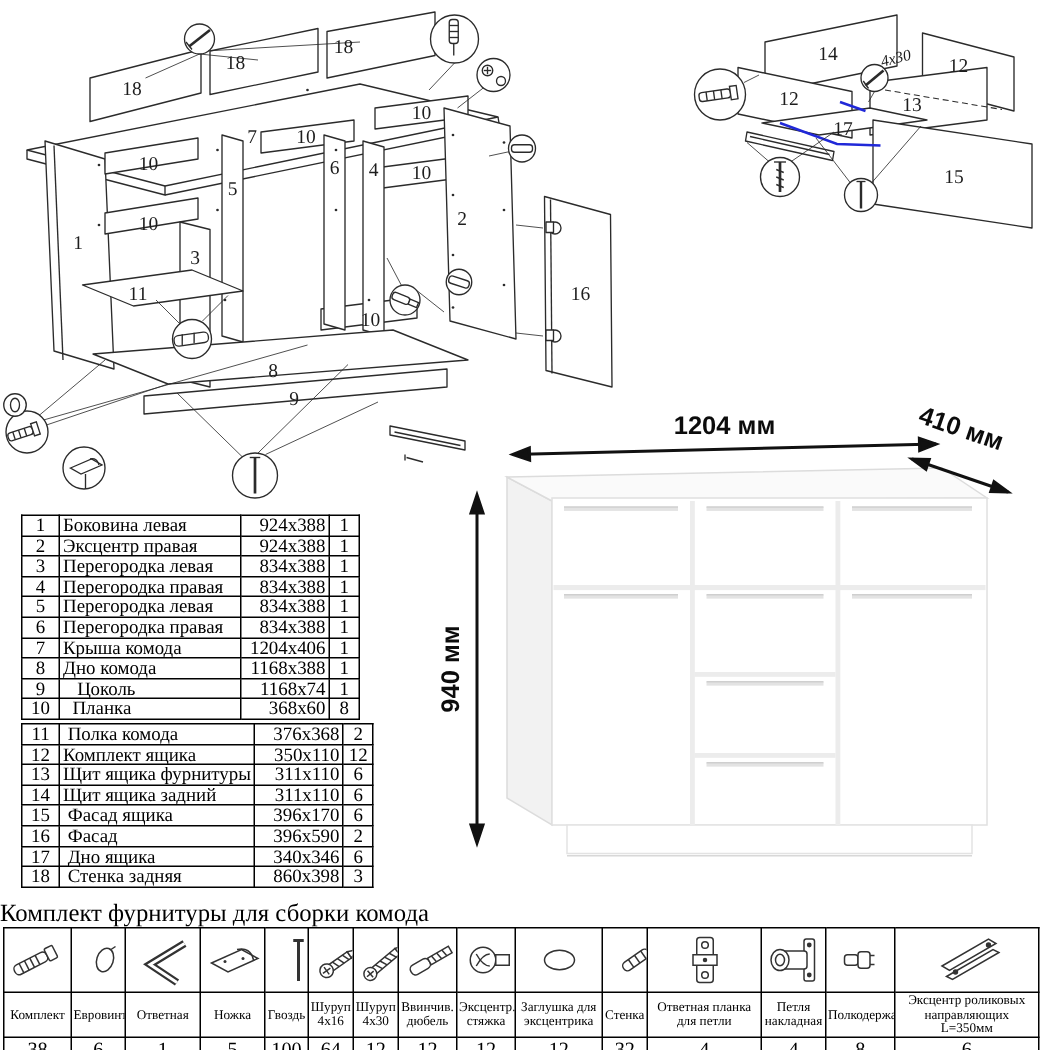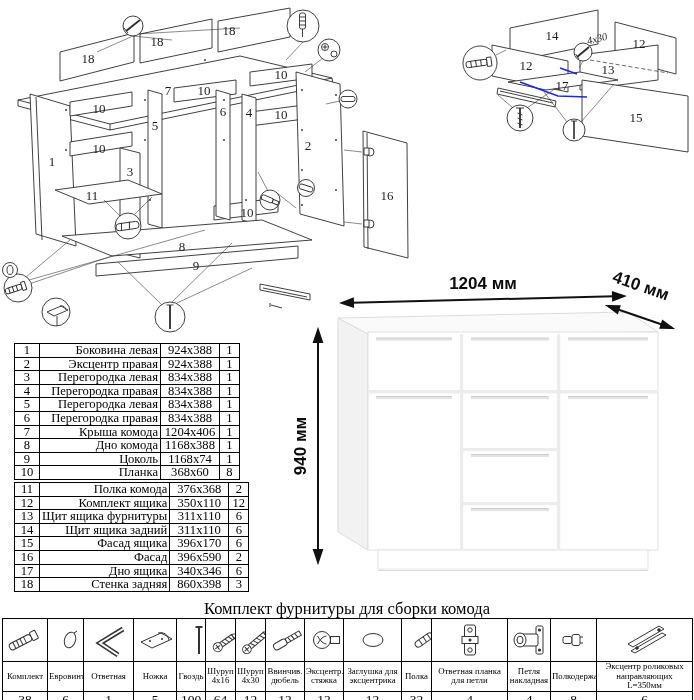--- a/index.html
+++ b/index.html
@@ -8,26 +8,26 @@
   .abs{position:absolute;}
   svg text{font-family:"Liberation Serif","DejaVu Serif",serif;}
   .lbl{font-size:13px;fill:#1d1d1d;}
   .dim{font-family:"Liberation Sans","DejaVu Sans",sans-serif;font-weight:bold;font-size:17px;fill:#0c0c0c;}
   .note{font-size:10.5px;font-style:italic;fill:#1d1d1d;}
 
   
   table.parts{border-collapse:collapse;font-size:12.6px;line-height:1;}
   table.parts td{border:1px solid #000;padding:0 2px;height:12.4px;white-space:nowrap;}
   table.parts td.c0{width:20px;text-align:center;}
-  table.parts td.c1{width:116px;text-align:right;}
-  table.parts td.c2{width:54px;text-align:center;}
+  table.parts td.c1{width:116px;}
+  table.parts td.c2{width:54px;text-align:right;}
   table.parts td.c3{width:15px;text-align:center;}
 
   
-  #caption{left:0;top:599px;width:694px;text-align:center;font-size:16.5px;}
+  #caption{left:0;top:599px;width:694px;font-size:16.5px;}
   table.hw{border-collapse:collapse;table-layout:fixed;width:690px;}
   table.hw td{border:1px solid #000;padding:0;text-align:center;vertical-align:middle;overflow:hidden;}
   table.hw tr.icons td{height:42px;}
   table.hw tr.names td{height:22px;font-size:8.8px;line-height:1.08;padding:0 1px;}
   table.hw tr.qty td{height:14px;font-size:13.5px;}
   table.hw svg{display:block;margin:0 auto;}
 </style>
 </head>
 <body>
 
@@ -618,21 +618,21 @@
       <td>Комплект</td>
       <td>Евровинт</td>
       <td>Ответная</td>
       <td>Ножка</td>
       <td>Гвоздь</td>
       <td>Шуруп 4х16</td>
       <td>Шуруп 4х30</td>
       <td>Ввинчив. дюбель</td>
       <td>Эксцентр. стяжка</td>
       <td>Заглушка для эксцентрика</td>
-      <td>Полка</td>
+      <td>Стенка</td>
       <td>Ответная планка для петли</td>
       <td>Петля накладная</td>
       <td>Полкодержатель</td>
       <td>Эксцентр роликовых направляющих L=350мм</td>
     </tr>
     <tr class="qty">
       <td>38</td>
       <td>6</td>
       <td>1</td>
       <td>5</td>

